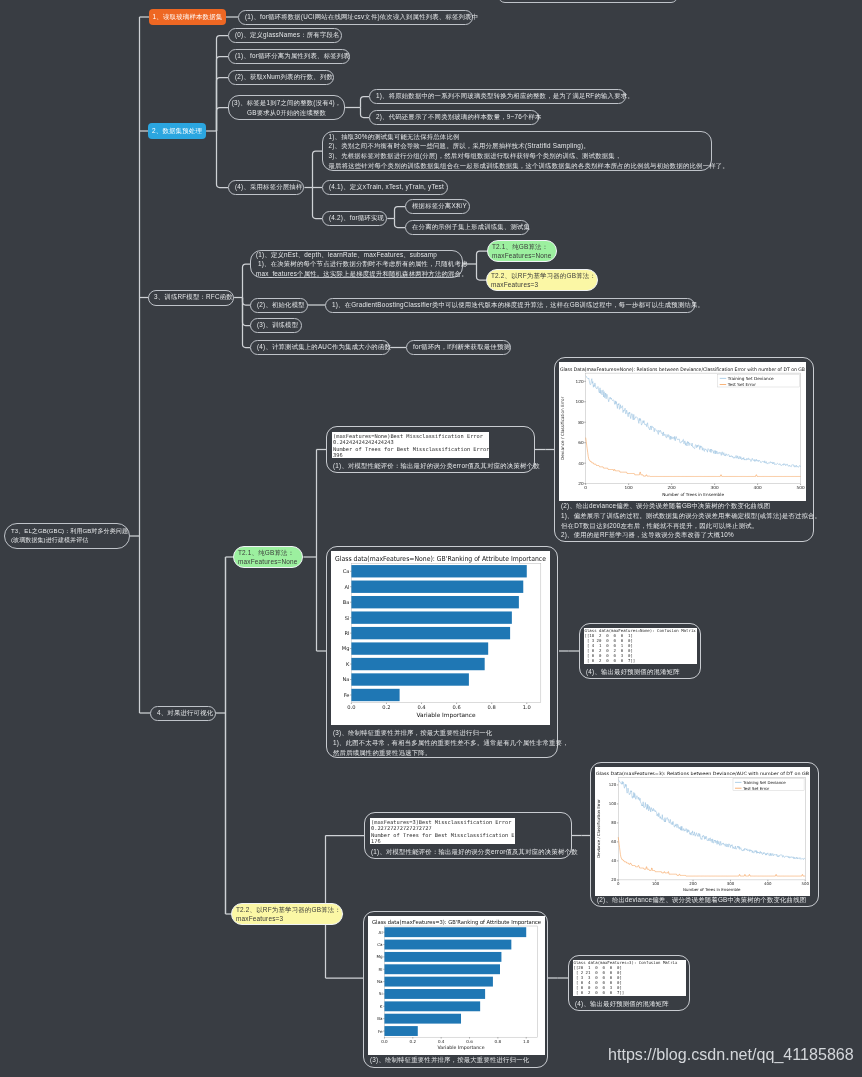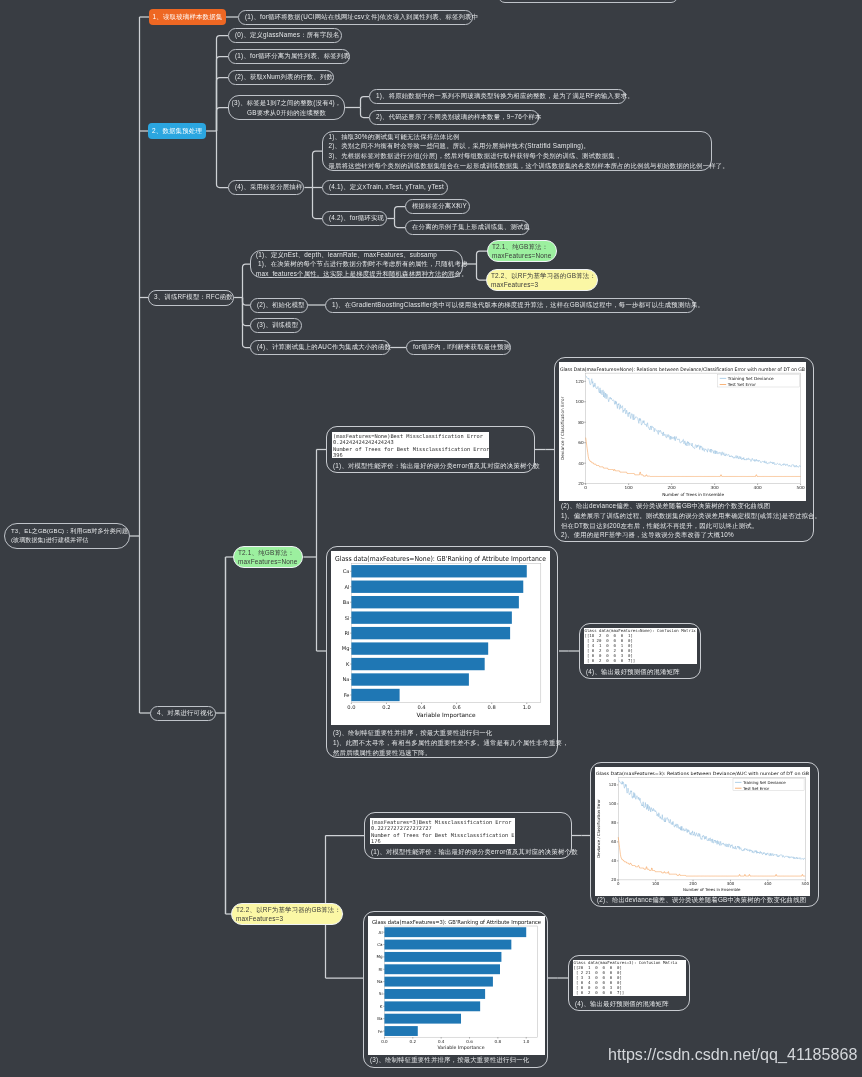--- a/index.html
+++ b/index.html
@@ -316,14 +316,14 @@
           <text x="93.01" y="132.96" font-size="4.67" fill="#111" text-anchor="middle">Variable Importance</text>
         </svg></div><div class="card-cap" style="position:absolute;left:6px;top:143px;font-size:6.35px;letter-spacing:0.22px;line-height:1.54;">(3)、绘制特征重要性并排序，按最大重要性进行归一化</div></div>
 <div class="node n-card" style="left:568px;top:955px;width:122px;height:56px;border-radius:11px;padding:0;display:block;"><div class="card-img" style="position:absolute;left:4px;top:4px;width:113px;height:36px;overflow:hidden;"><div class="mono" style="font-size:4.02px;line-height:1.245;padding:0 0.5px;">Glass data(maxFeatures=3): Confusion Matrix
 [[20  1  0  0  0  0]
  [ 2 21  0  0  0  0]
  [ 3  3  0  0  0  0]
  [ 0  4  0  0  0  0]
  [ 0  0  0  0  3  0]
  [ 0  2  0  0  0  7]]</div></div><div class="card-cap" style="position:absolute;left:6px;top:43px;font-size:6.35px;letter-spacing:0.22px;line-height:1.54;">(4)、输出最好预测值的混淆矩阵</div></div>
 <div class="node n-plain" style="left:498px;top:-11px;width:180px;height:14px;border-radius:7px;"></div>
-<div class="watermark" style="left:608px;top:1045px;">https://csdn.csdn.net/qq_41185868</div>
+<div class="watermark" style="left:608px;top:1045px;">https://blog.csdn.net/qq_41185868</div>
 </div>
 
 </body></html>

